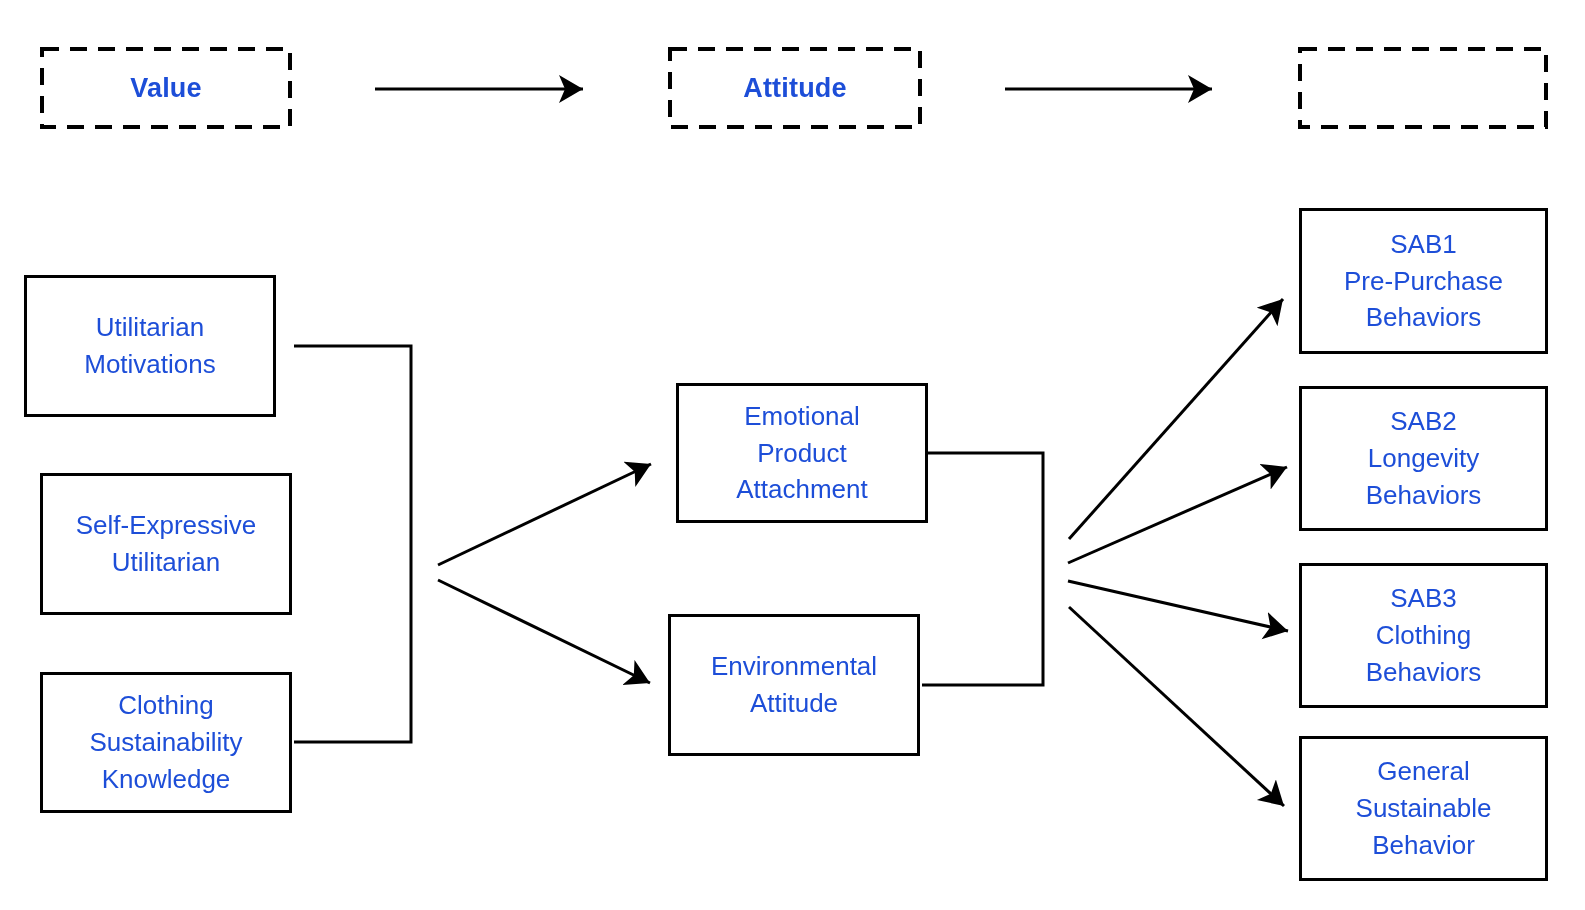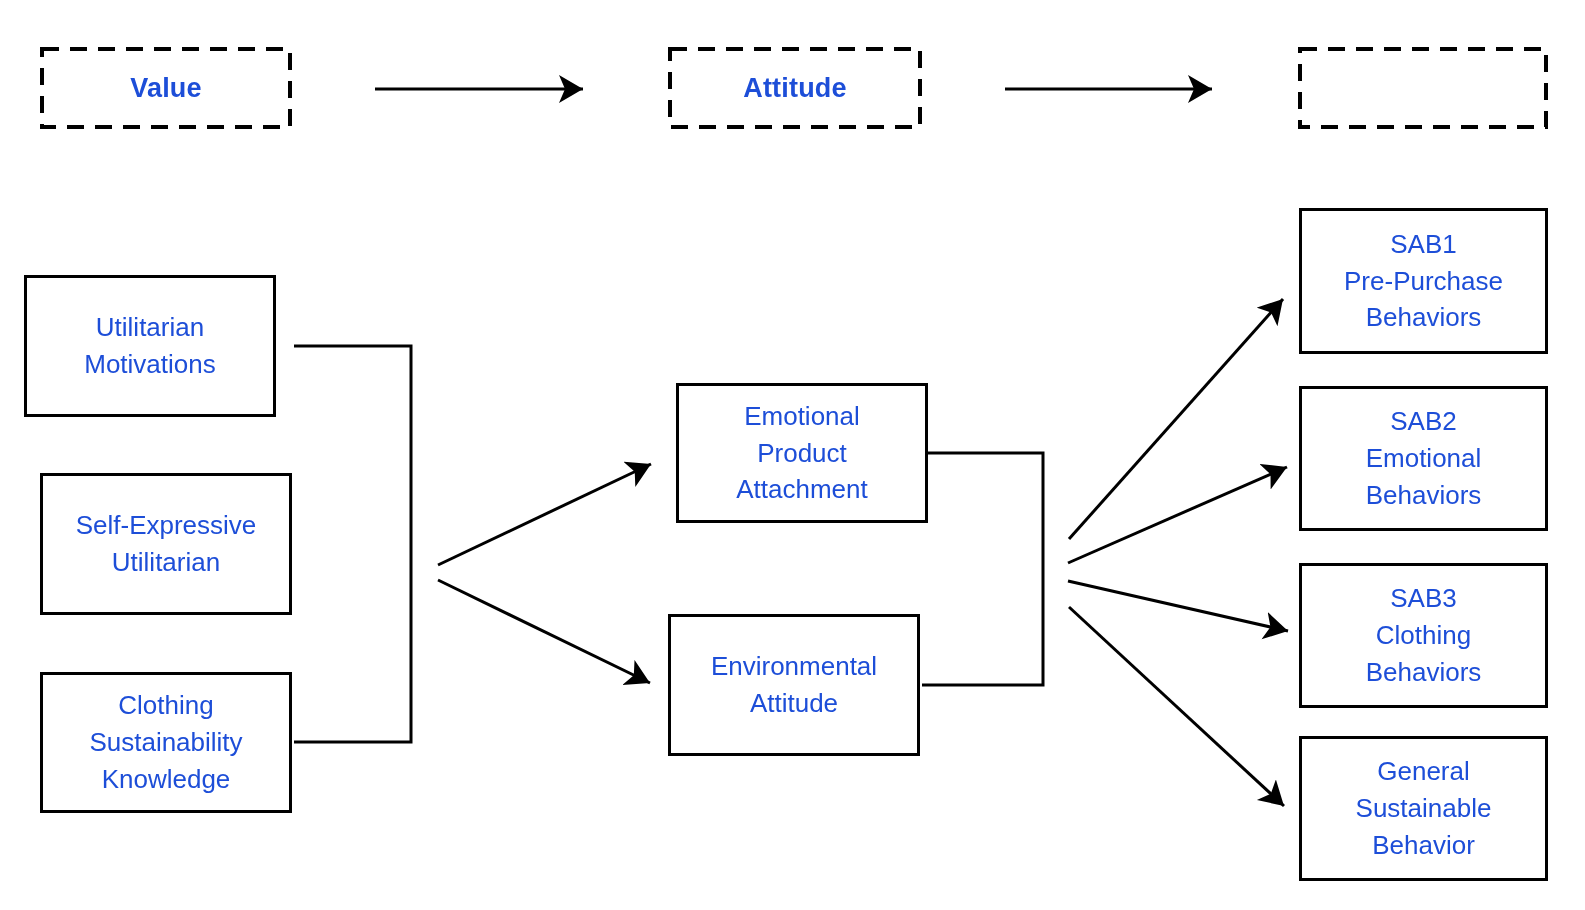--- a/index.html
+++ b/index.html
@@ -111,21 +111,21 @@
 Attitude</span>
   </div>
 
   <div class="box construct-box" style="left:1299px; top:208px; width:249px; height:146px;">
     <span class="label">SAB1
 Pre-Purchase
 Behaviors</span>
   </div>
   <div class="box construct-box" style="left:1299px; top:386px; width:249px; height:145px;">
     <span class="label">SAB2
-Emotional
+Longevity
 Behaviors</span>
   </div>
   <div class="box construct-box" style="left:1299px; top:563px; width:249px; height:145px;">
     <span class="label">SAB3
 Clothing
 Behaviors</span>
   </div>
   <div class="box construct-box" style="left:1299px; top:736px; width:249px; height:145px;">
     <span class="label">General
 Sustainable

